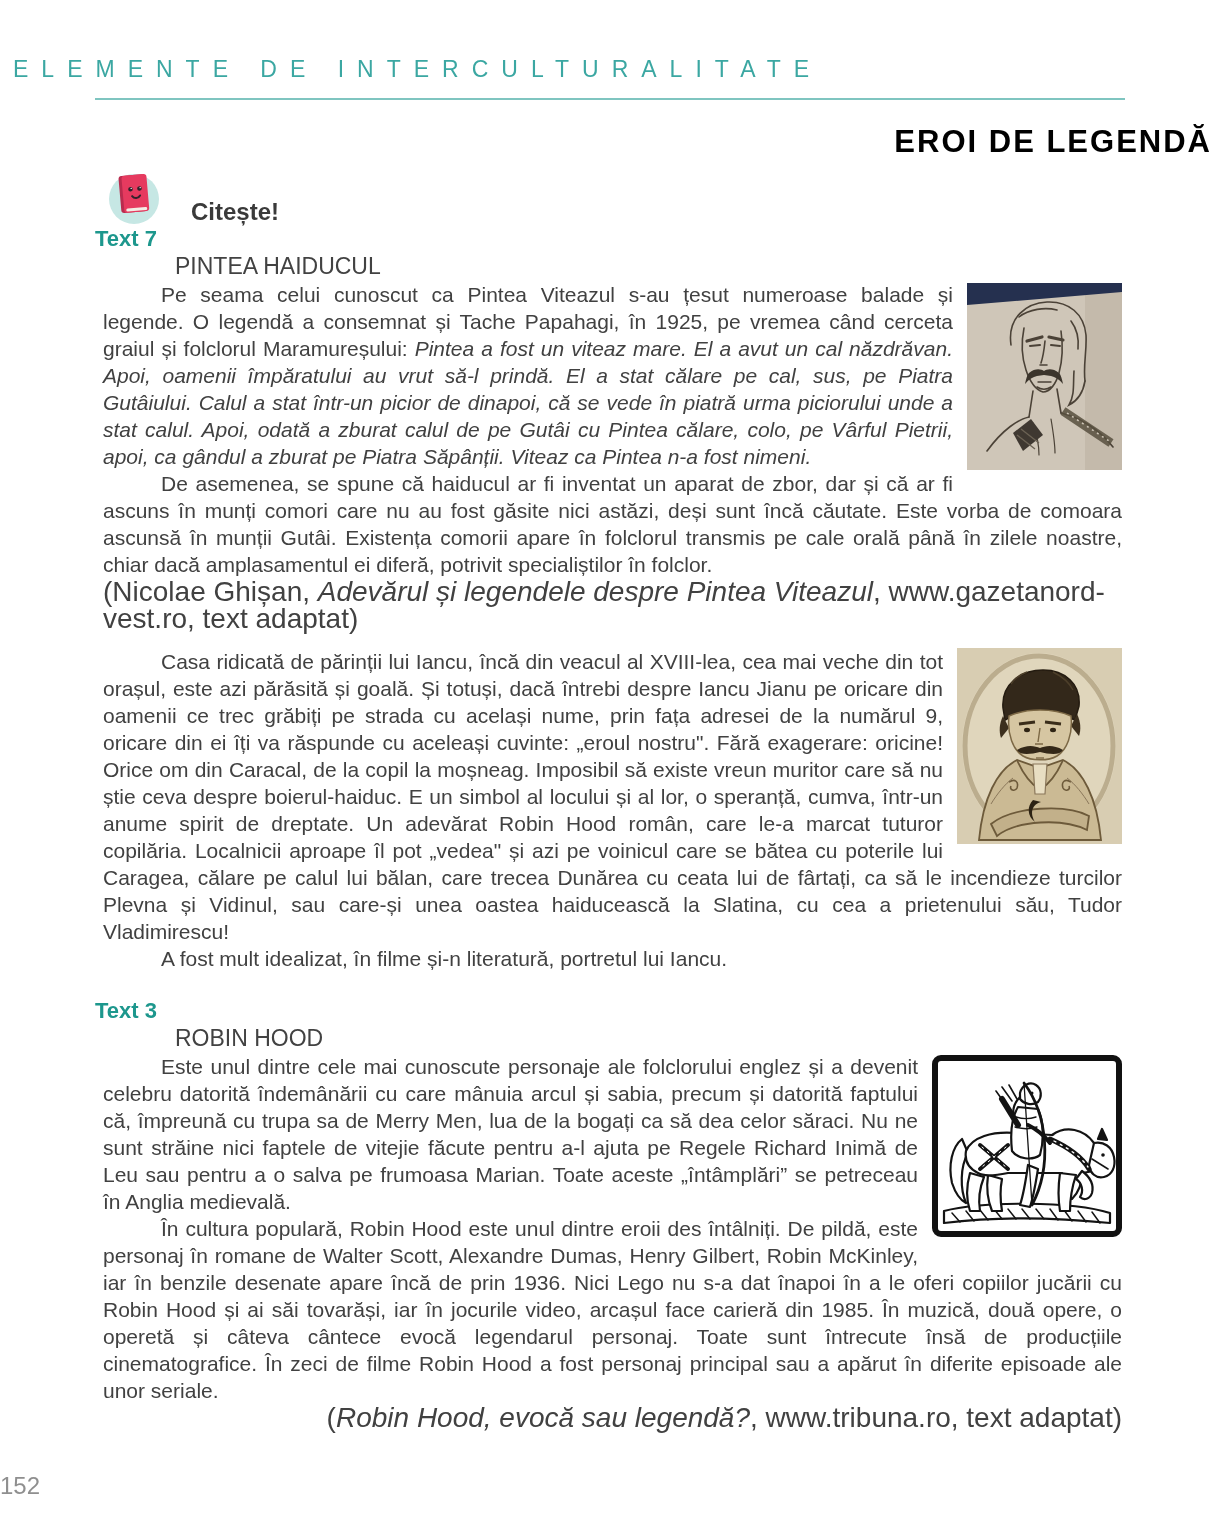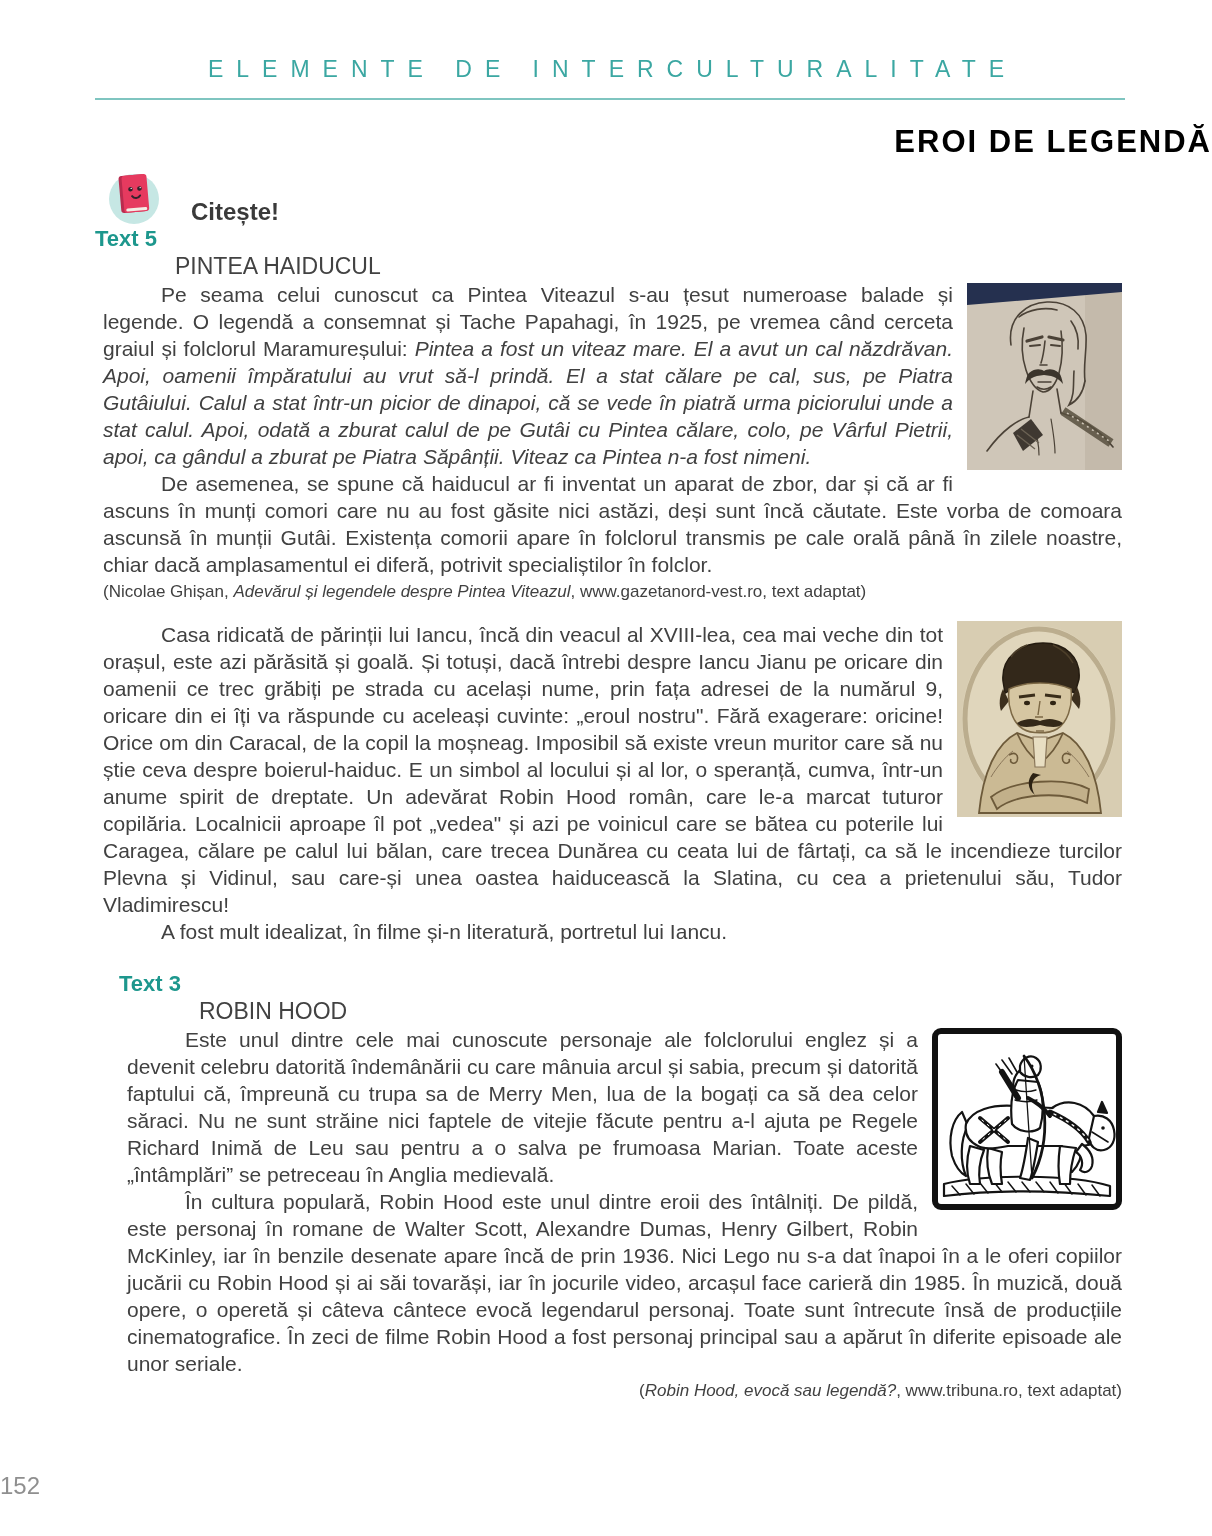--- a/index.html
+++ b/index.html
@@ -2,54 +2,54 @@
 <html lang="ro"><head>
 <meta charset="utf-8">
 <style>
   html,body{margin:0;padding:0;background:#ffffff;}
   body{
     width:1212px;height:1536px;position:relative;overflow:hidden;
     font-family:"Liberation Sans", sans-serif;
     color:#3f3f3f;
   }
   .topline{
-    padding-top:56px;text-align:center;
+    padding-top:56px;
     font-size:23px;letter-spacing:13px;font-weight:500;
     color:#3ba7a2;text-indent:13px;
   }
   .rule{
     border:none;border-top:2px solid #7fc5c0;
     width:1030px;margin:15px 0 0 95px;
   }
   .main-title{
     margin-top:24px;text-align:right;
     font-size:31px;font-weight:700;letter-spacing:2px;
     color:#000000;
   }
   .read-row{
     margin:8px 0 0 105px;display:flex;align-items:flex-end;gap:28px;height:58px;
   }
   .read-label{font-size:24px;font-weight:700;color:#3a3a3a;}
   .content{margin-left:103px;width:1019px;}
   .section{margin-top:0;}
   .sec2{margin-top:16px;}
-  .sec3{margin-top:26px;margin-left:24px;}
+  .sec3{margin-top:26px;}
   .section-label{
     color:#1d978d;font-weight:700;font-size:22px;line-height:26px;
     margin-left:-8px;
   }
   .heading{
     font-size:23px;line-height:29px;margin:0 0 0 72px;color:#424242;
   }
   p.body{
     margin:0;font-size:21px;line-height:27px;text-align:justify;
     text-indent:58px;color:#414141;
   }
   p.source{
-    margin:0;font-size:17px;line-height:27px;color:#414141;
+    margin:0;font-size:28px;line-height:27px;color:#414141;
   }
   .src-right{text-align:right;}
   .fig{float:right;}
   .fig1{width:155px;height:187px;margin:2px 0 6px 14px;}
   .fig2{width:165px;height:196px;margin:0 0 10px 14px;}
   .fig3{width:190px;height:182px;margin:2px 0 8px 14px;}
   .page-number{
     position:absolute;left:0;right:0;top:1472px;
     font-size:24px;color:#8f8f8f;
   }
@@ -75,21 +75,21 @@
       <circle cx="35.8" cy="20.2" r="0.7" fill="#ffffff"></circle>
       <path d="M27,28 C29,31 33,31 35,28" stroke="#30232b" stroke-width="2" fill="none" stroke-linecap="round"></path>
     </g>
   </svg>
   <span class="read-label">Citește!</span>
 </div>
 
 <div class="content">
 
   <div class="section sec1">
-    <div class="section-label">Text 5</div>
+    <div class="section-label">Text 7</div>
     <div class="heading">PINTEA HAIDUCUL</div>
     <p class="body">
       <svg class="fig fig1" viewBox="0 0 155 187">
         <rect width="155" height="187" fill="#cfc6b8"></rect>
         <rect x="118" y="0" width="37" height="187" fill="#c4baab"></rect>
         <polygon points="0,0 155,0 155,9 0,22" fill="#25304f"></polygon>
         <g stroke="#4b4237" fill="none" stroke-width="1.6" stroke-linecap="round">
           <path d="M44,62 C40,34 60,20 80,19 C102,18 117,31 119,52 C120,68 116,82 118,98"></path>
           <path d="M52,34 C62,26 78,24 90,27"></path>
           <path d="M104,38 C110,46 112,56 111,66"></path>

